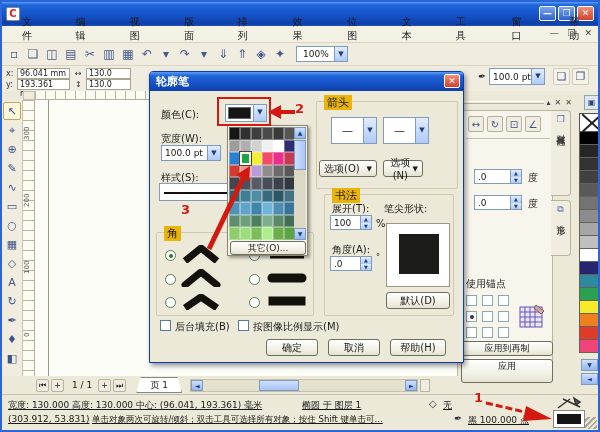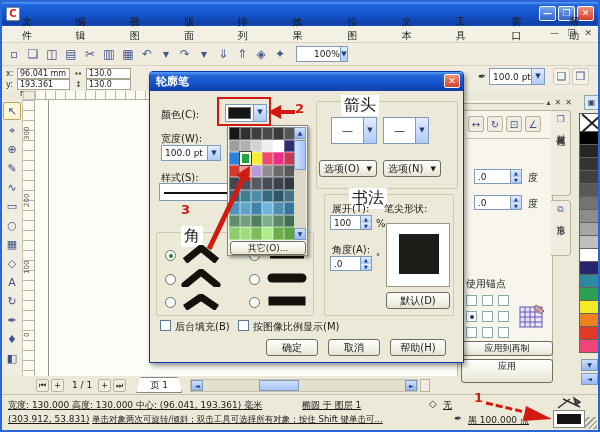--- a/index.html
+++ b/index.html
@@ -27,21 +27,21 @@
   .menu-item { padding:2px 20px; font-size:10px; }
   #doc-controls { position:absolute; right:3px; top:26px; font-size:9px; color:#444; letter-spacing:3px; }
 
   
   #toolbar { left:0; top:41px; width:596px; height:23px; background:#f0ede0; border-bottom:1px solid #d8d4c0;
     display:flex; align-items:center; padding-left:3px; }
   .tb-icon { width:18px; height:18px; margin-right:1px; text-align:center; line-height:17px;
     font-size:12px; color:#44598c; border:1px solid transparent; border-radius:2px; }
   #zoom-combo { width:52px; height:16px; background:#fff; border:1px solid #7f9db9; margin-left:6px;
     display:flex; align-items:center; }
-  #zoom-combo .val { flex:1; padding-left:17px; font-size:9px; }
+  #zoom-combo .val { flex:1; padding-left:6px; font-size:9px; }
 
   
   #propbar { left:0; top:64px; width:596px; height:25px; background:#f0ede0; }
   .pb-lbl { position:absolute; font-size:8px; color:#333; }
   .pb-field { position:absolute; height:11px; background:#fff; border:1px solid #a8a490;
     font-size:8px; line-height:9px; padding-left:2px; }
   #pb-outline-combo { position:absolute; left:487px; top:2px; width:56px; height:17px; background:#fff;
     border:1px solid #7f9db9; font-size:9px; display:flex; align-items:center; }
   #pb-outline-combo .val { flex:1; padding-left:3px; }
   .combo-arrow { width:13px; height:100%; background:linear-gradient(180deg,#e2ecfd,#aecbf8);
@@ -72,21 +72,21 @@
   
   #dialog { left:147px; top:69px; width:315px; height:292px; background:#ece9d8;
     border:1px solid #0a3cae; border-radius:4px 4px 0 0; box-shadow:2px 3px 5px rgba(0,0,0,.4); z-index:50; }
   #dlg-title { height:19px; border-radius:3px 3px 0 0; padding:0 6px; color:#fff; font-weight:bold; font-size:11px;
     background:linear-gradient(180deg,#5a9df5 0%,#2264d8 20%,#1552c8 60%,#0f3fa6 100%);
     display:flex; align-items:center; }
   #dlg-close { position:absolute; right:3px; top:2px; width:16px; height:14px; border:1px solid #fff; border-radius:2px;
     background:linear-gradient(180deg,#f09078,#d4402a); color:#fff; text-align:center; line-height:12px; font-size:9px; }
   .dlbl { position:absolute; font-size:10px; }
   .group { position:absolute; border:1px solid #cfcaae; border-radius:2px; }
-  .group > .glabel { position:absolute; top:-7px; left:24px; background:#ffffff; padding:0 3px; font-size:16px; }
+  .group > .glabel { position:absolute; top:-7px; left:7px; background:#eab308; padding:0 3px; font-size:11px; }
   .xpbtn { position:absolute; background:linear-gradient(180deg,#fefefe,#f2f1e6 60%,#e5e2d2);
     border:1px solid #6e6e5e; border-radius:3px; text-align:center; font-size:10px; }
   .field { position:absolute; background:#fff; border:1px solid #7f9db9; font-size:9px; display:flex; align-items:center; }
   .spinner { width:11px; height:100%; border-left:1px solid #7f9db9; display:flex; flex-direction:column; }
   .spinner div { flex:1; background:linear-gradient(180deg,#e2ecfd,#aecbf8); font-size:5px; line-height:6px;
     text-align:center; color:#1c3e7a; }
   #color-combo { position:absolute; left:75px; top:32px; width:42px; height:18px; background:#fff;
     border:1px solid #7f9db9; display:flex; }
   #color-combo .swatch-cur { flex:1; margin:2px; background:#151515; border:1px solid #666; }
   
@@ -300,21 +300,21 @@
         <span class="combo-arrow" style="line-height:24px">▼</span>
       </div>
       <div class="arrow-dd" style="left:66px;top:15px">
         <span class="val">—</span>
         <span class="combo-arrow" style="line-height:24px">▼</span>
       </div>
       <div class="xpbtn opt-btn" style="left:2px;top:58px;width:58px;height:17px">
         <span>选项(O)</span>
           <span style="font-size:7px">▼</span>
       </div>
-      <div class="xpbtn opt-btn" style="left:66px;top:58px;width:58px;height:17px">
+      <div class="xpbtn opt-btn" style="left:66px;top:58px;width:40px;height:17px">
         <span>选项(N)</span>
           <span style="font-size:7px">▼</span>
       </div>
     </div>
 
     <div class="group" style="left:174px;top:122px;width:130px;height:122px">
       <span class="glabel">书法</span>
     </div>
     <span class="dlbl" style="left:182px;top:130px">展开(T):</span>
     <div class="field" style="left:180px;top:143px;width:42px;height:15px">

